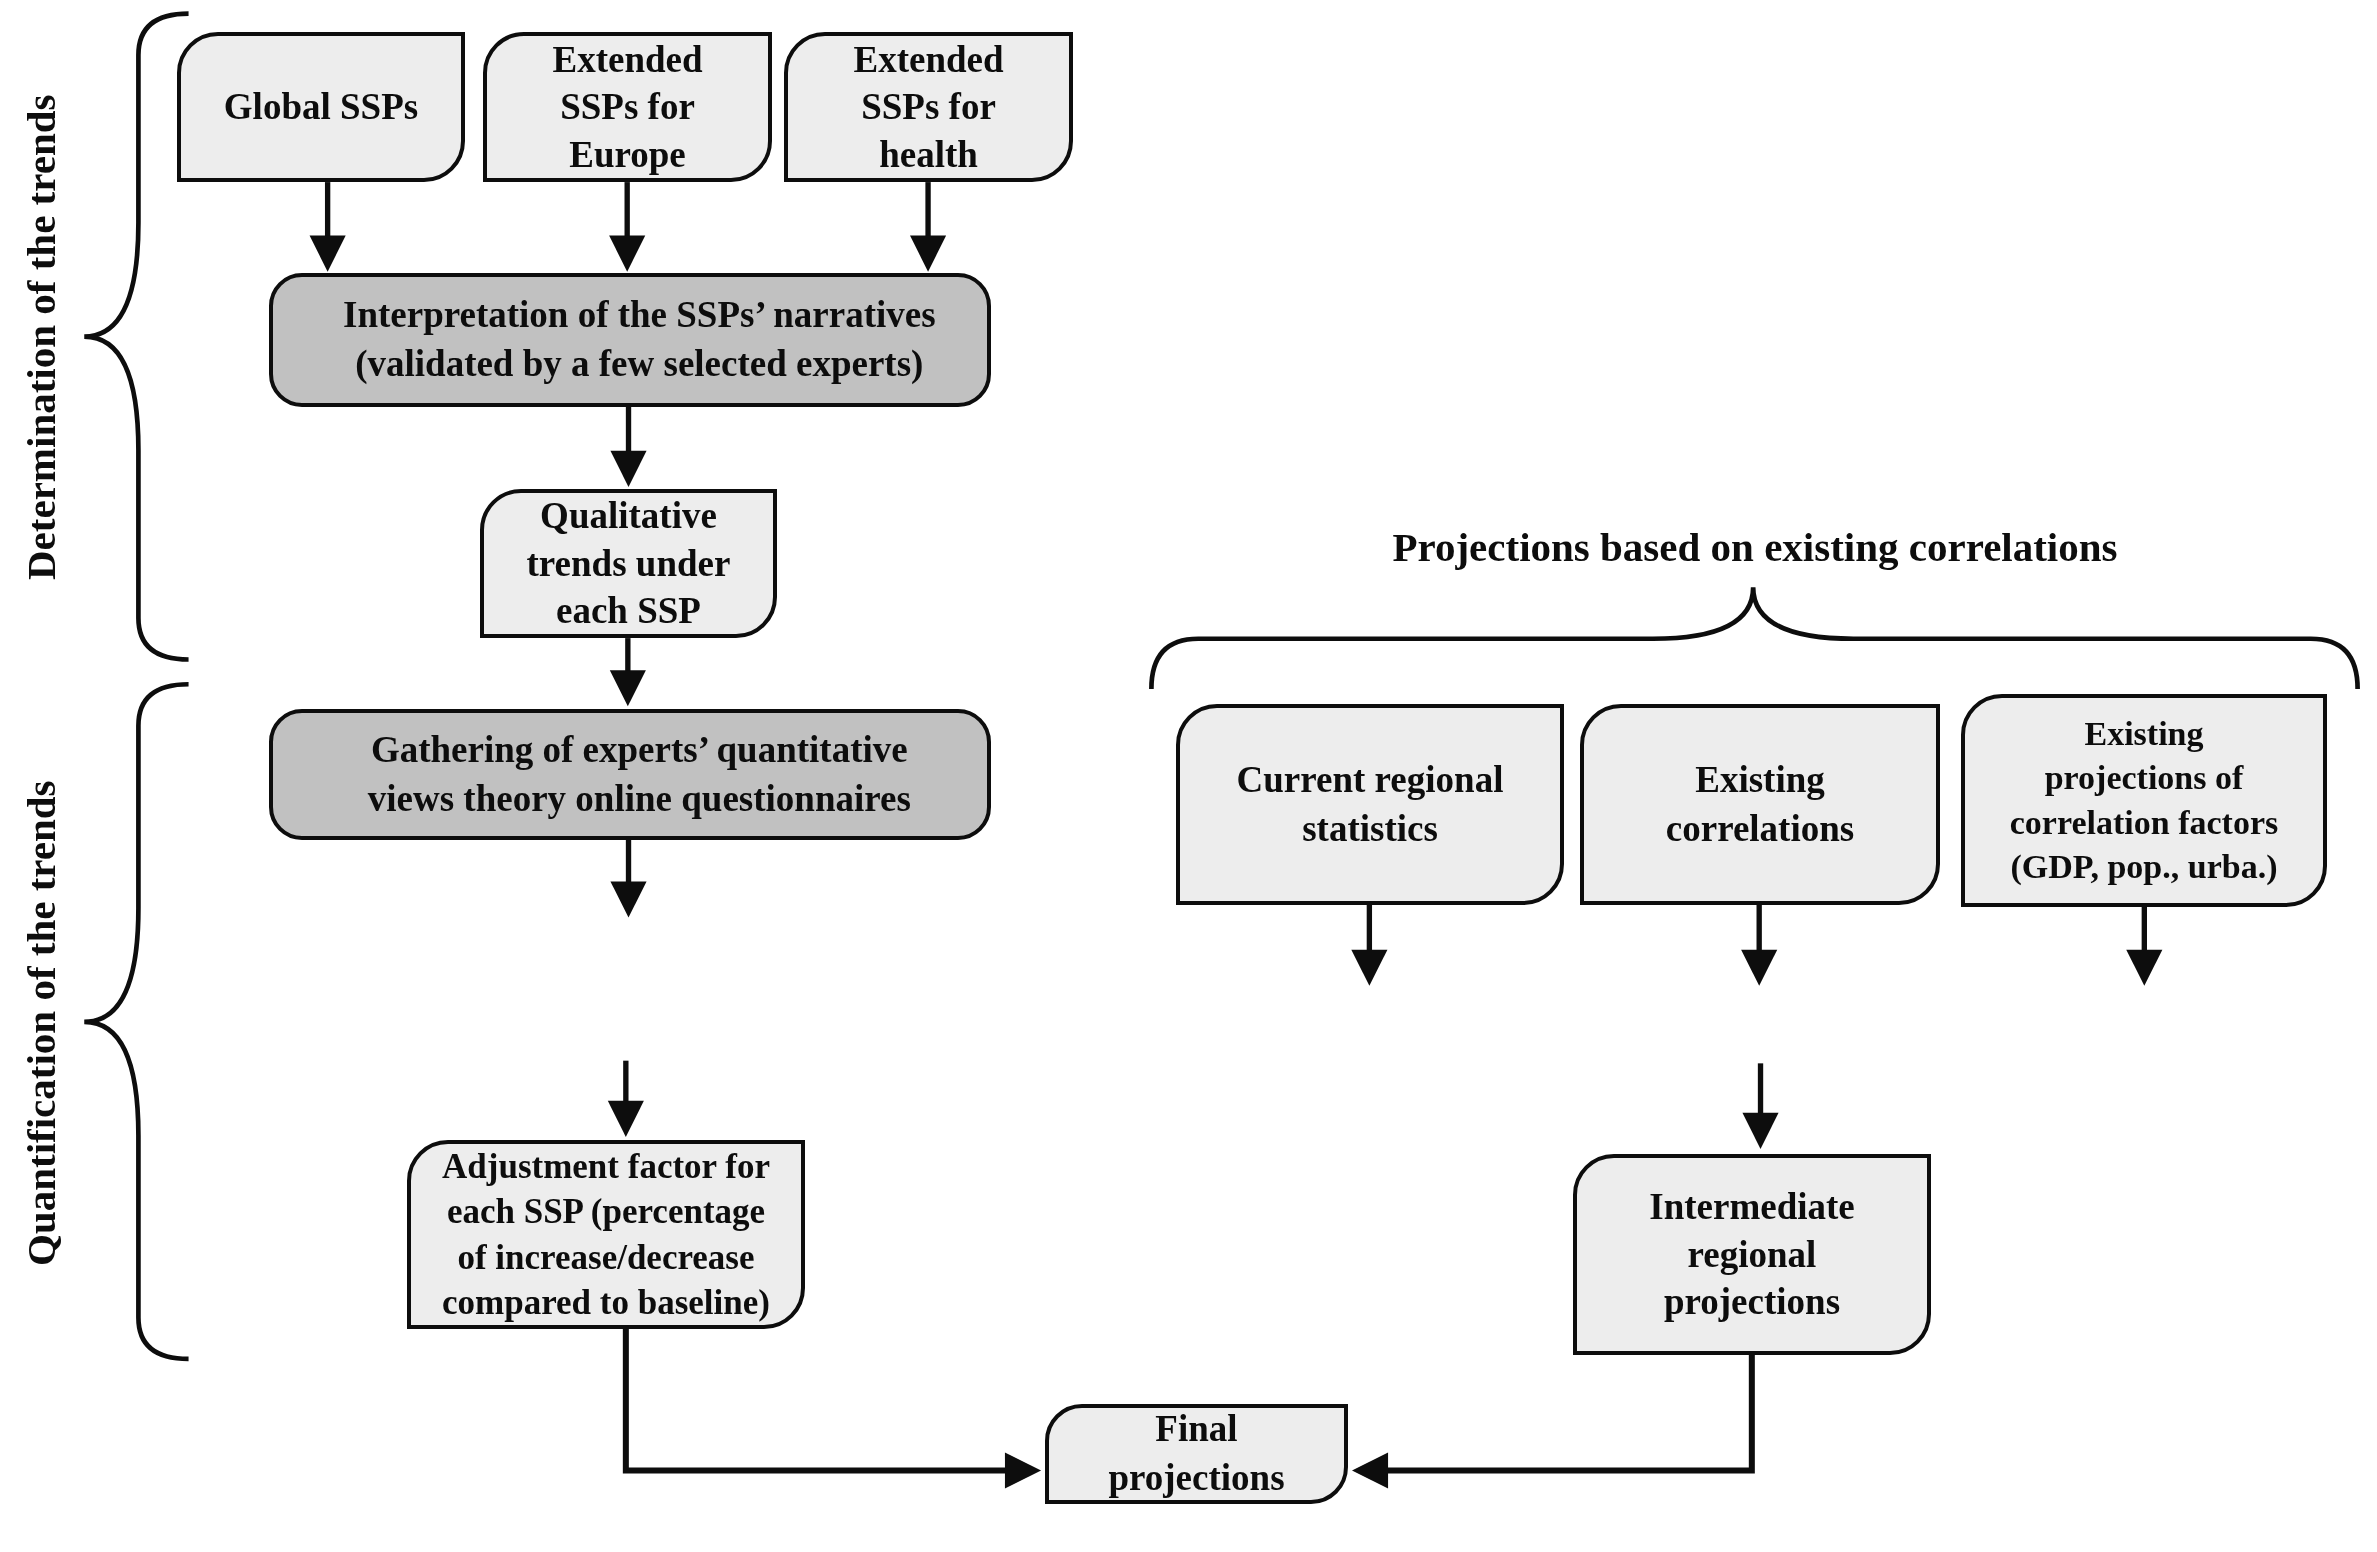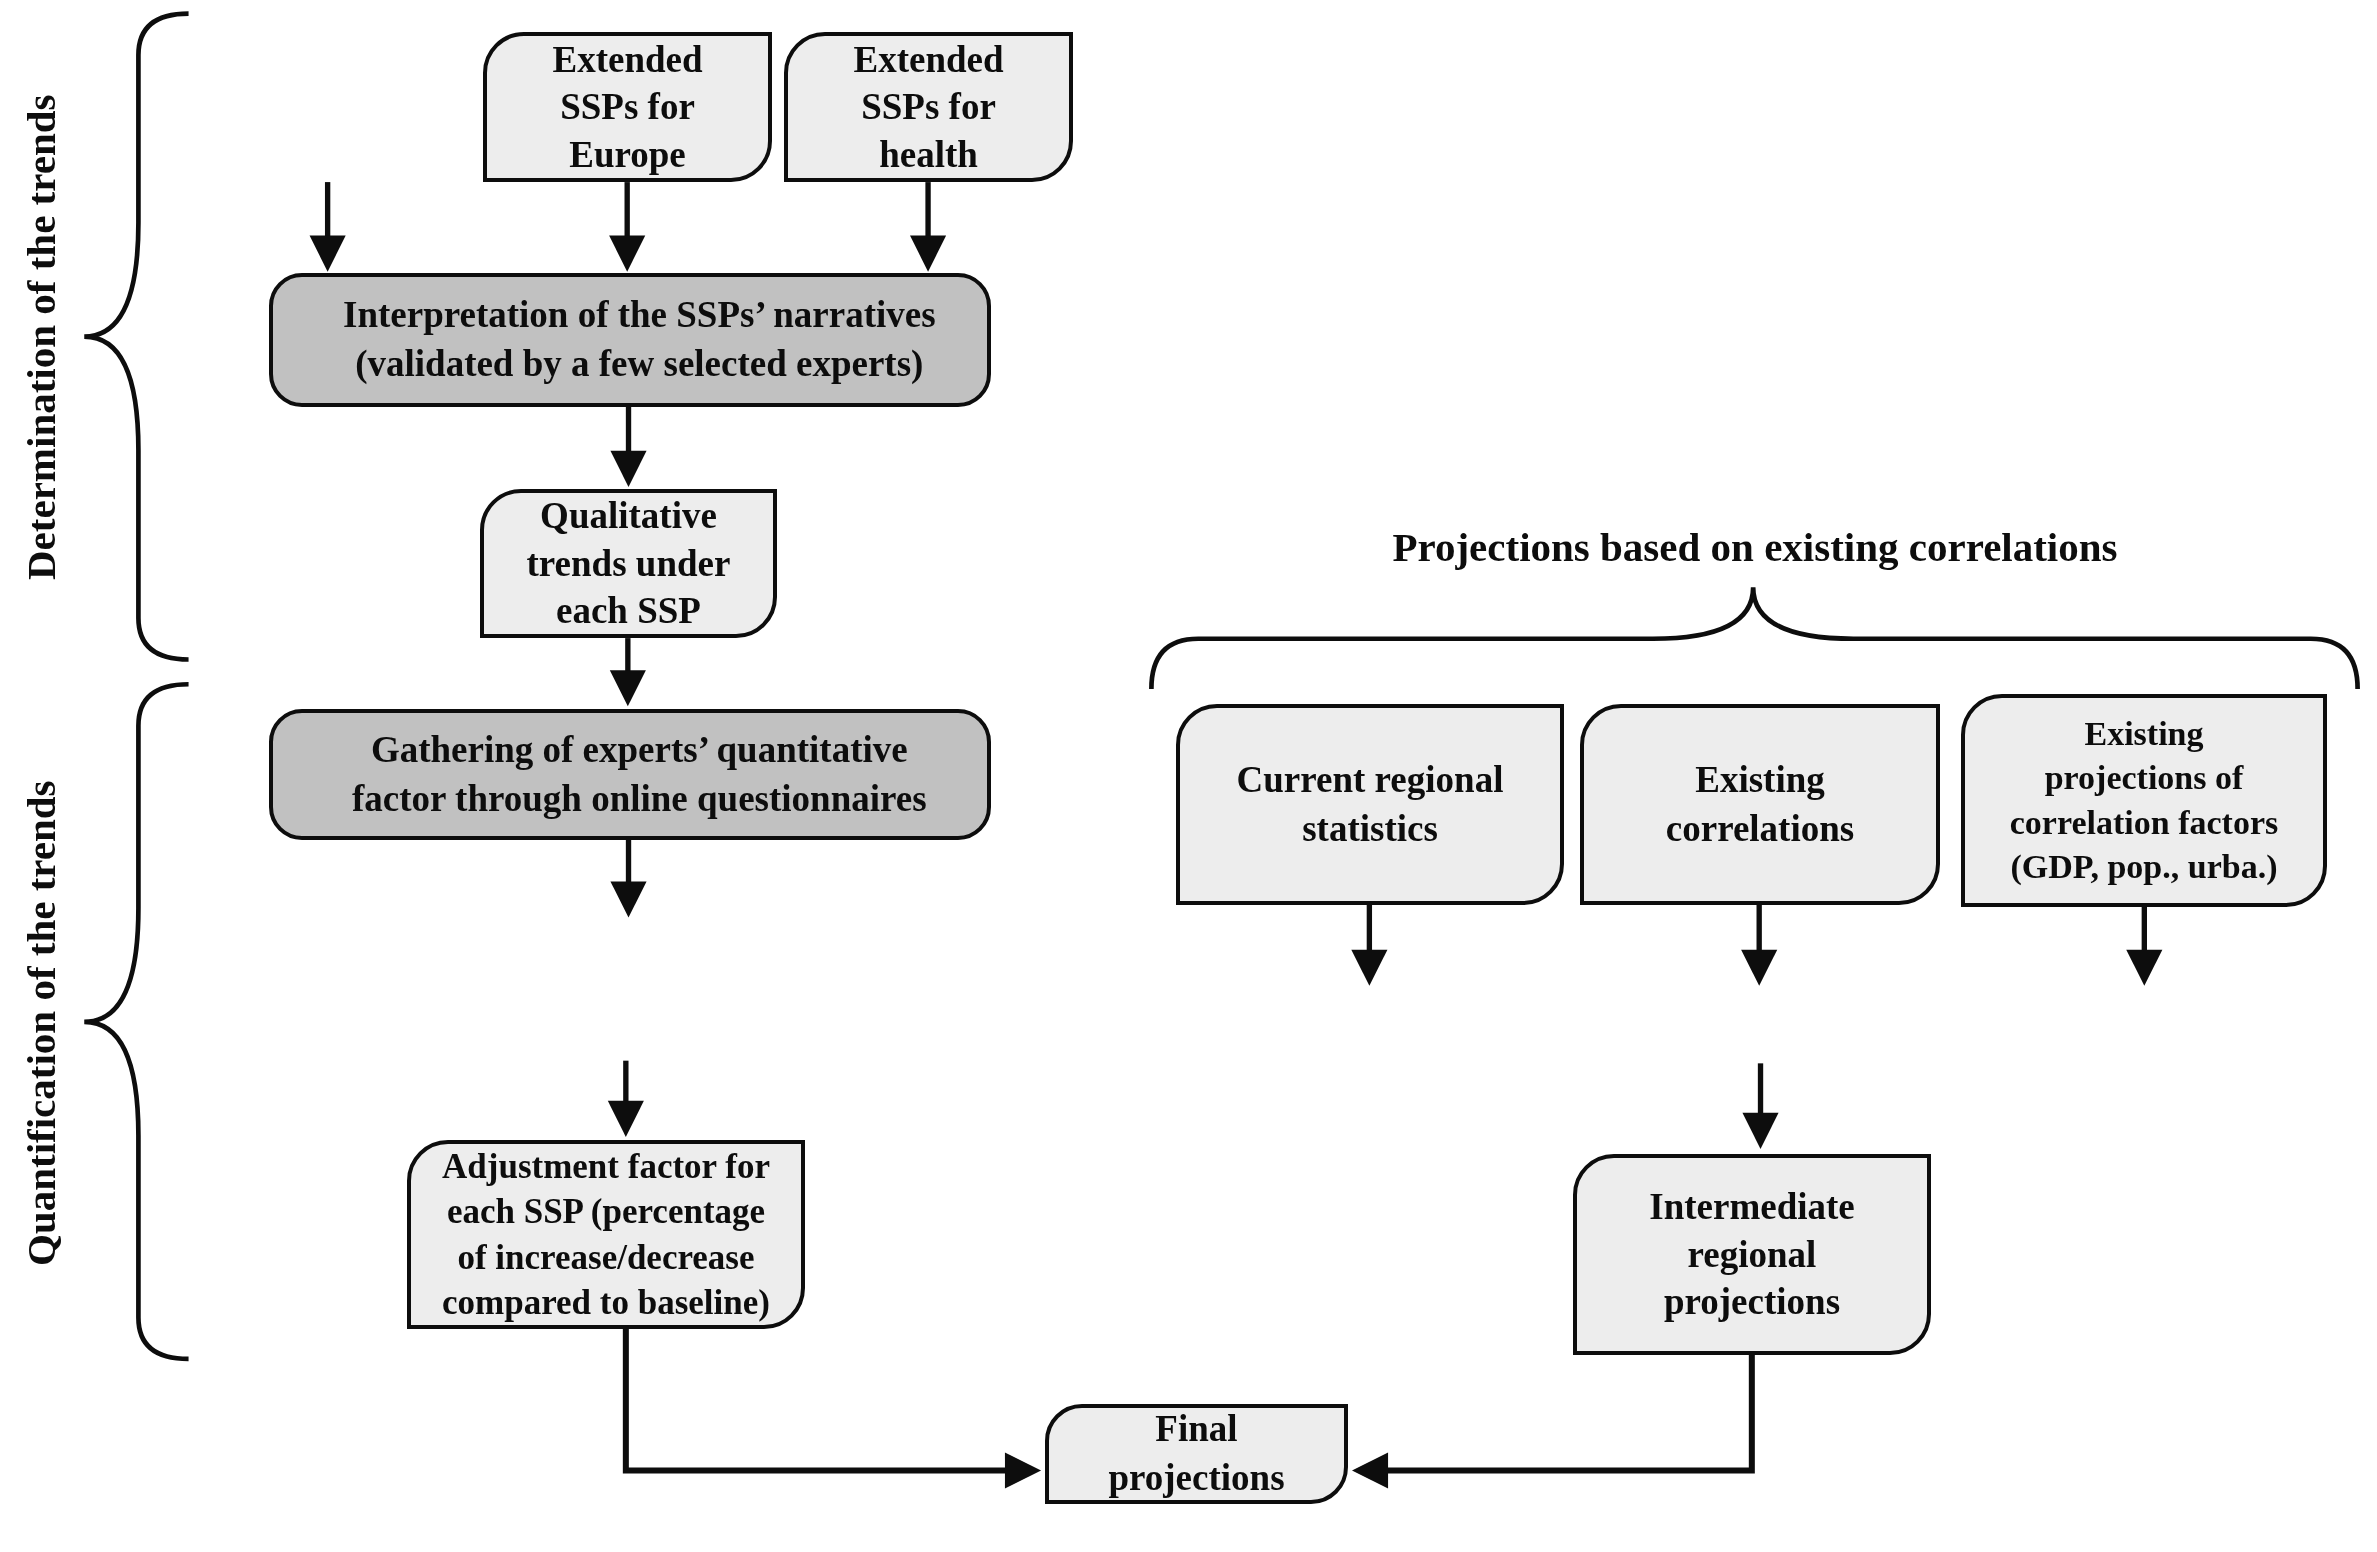--- a/index.html
+++ b/index.html
@@ -129,38 +129,39 @@
       <polyline points="2620,2026 2620,2199 2074,2199" stroke-width="9"></polyline>
       <polygon points="2076,2172 2076,2226 2022,2199" fill="currentColor" stroke="none"></polygon>
     </g>
   </svg>
 
   <div class="vlabel" style="left:6.7px;top:40px;width:67px;height:595px;">Determination of the trends</div>
   <div class="vlabel" style="left:6.7px;top:722px;width:67px;height:602px;">Quantification of the trends</div>
 
   <div class="htitle" style="left:1152px;top:523px;width:1206px;">Projections based on existing correlations</div>
 
+  <div class="node light diag" style="left:177px;top:32px;width:288px;height:150px;font-size:37px;">Global SSPs</div>
 
   <div class="node light diag" style="left:483px;top:32px;width:289px;height:150px;font-size:37px;line-height:1.28;">Extended
 SSPs for
 Europe</div>
 
   <div class="node light diag" style="left:784px;top:32px;width:289px;height:150px;font-size:37px;line-height:1.28;">Extended
 SSPs for
 health</div>
 
   <div class="node dark round" style="left:269px;top:273px;width:722px;height:134px;font-size:37px;">Interpretation of the SSPs’ narratives
 (validated by a few selected experts)</div>
 
   <div class="node light diag" style="left:480px;top:489px;width:297px;height:149px;font-size:37px;line-height:1.28;">Qualitative
 trends under
 each SSP</div>
 
   <div class="node dark round" style="left:269px;top:709px;width:722px;height:131px;font-size:37px;">Gathering of experts’ quantitative
-factor through online questionnaires</div>
+views theory online questionnaires</div>
 
 
   <div class="node light diag" style="left:407px;top:1140px;width:398px;height:189px;font-size:35px;line-height:1.3;">Adjustment factor for
 each SSP (percentage
 of increase/decrease
 compared to baseline)</div>
 
   <div class="node light diag" style="left:1176px;top:704px;width:388px;height:201px;font-size:37px;">Current regional
 statistics</div>
 

